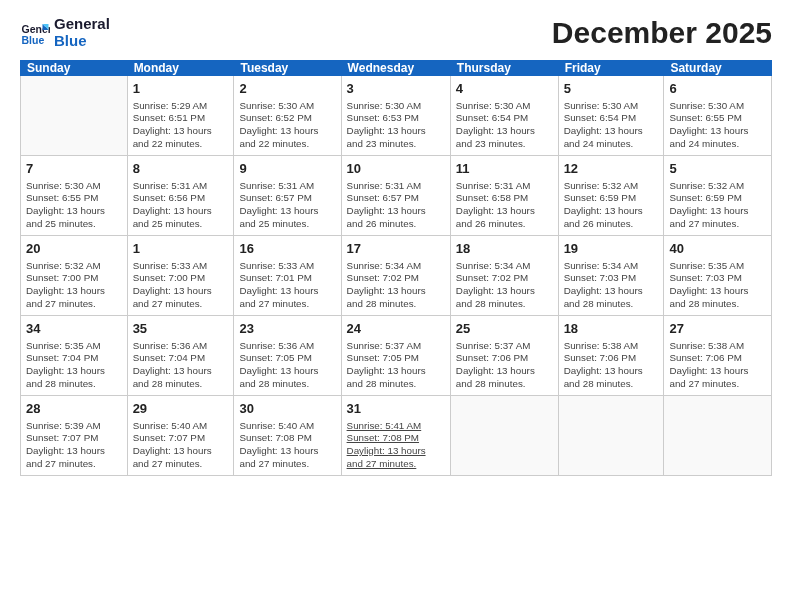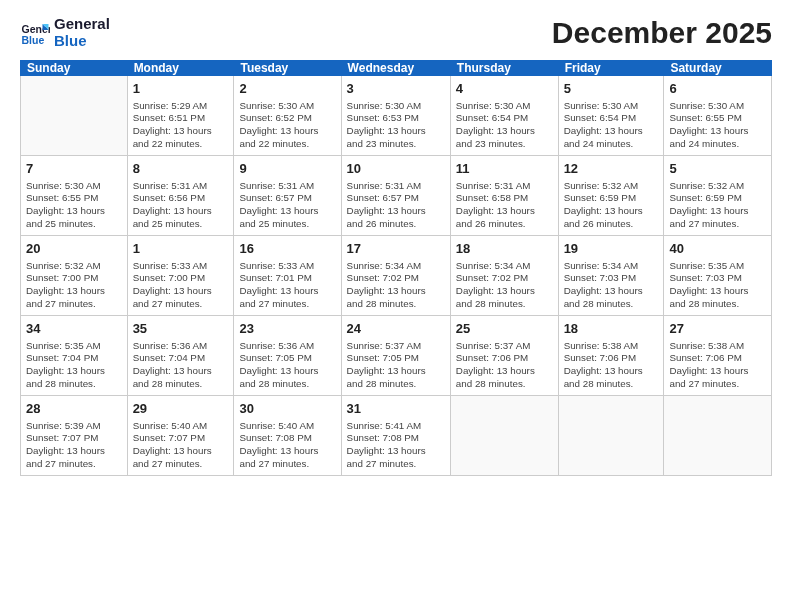--- a/index.html
+++ b/index.html
@@ -334,21 +334,21 @@
           </td>
           <td>
             <span class="day-number">30</span>
             <div class="day-info" style="white-space: pre-line;">Sunrise: 5:40 AM
 Sunset: 7:08 PM
 Daylight: 13 hours
 and 27 minutes.</div>
           </td>
           <td>
             <span class="day-number">31</span>
-            <div class="day-info" style="white-space: pre-line;">Sunrise: 5:41 AM
+            <div class="day-info" style="white-space: pre-line; text-decoration: underline;">Sunrise: 5:41 AM
 Sunset: 7:08 PM
 Daylight: 13 hours
 and 27 minutes.</div>
           </td>
           <td class="empty"></td>
           <td class="empty"></td>
           <td class="empty"></td>
         </tr>
       </tbody>
   </table>

